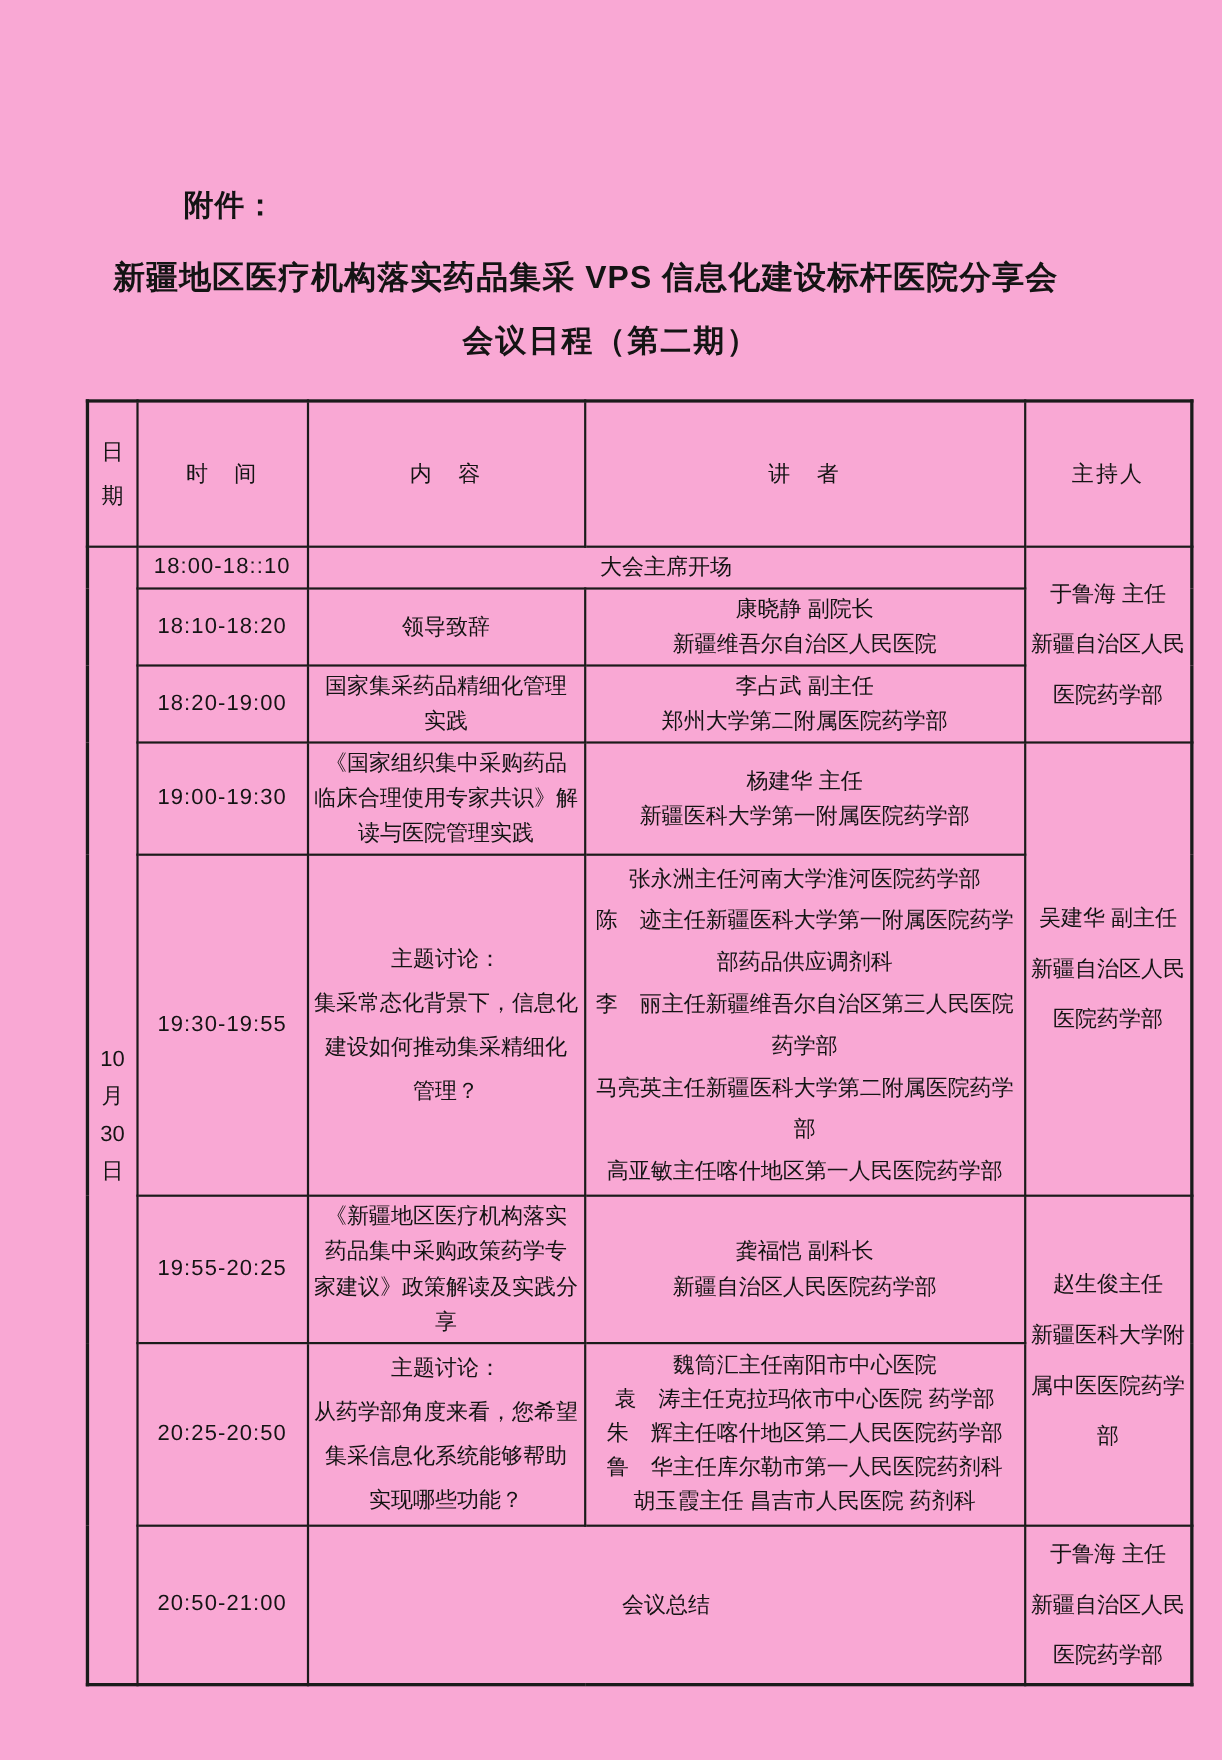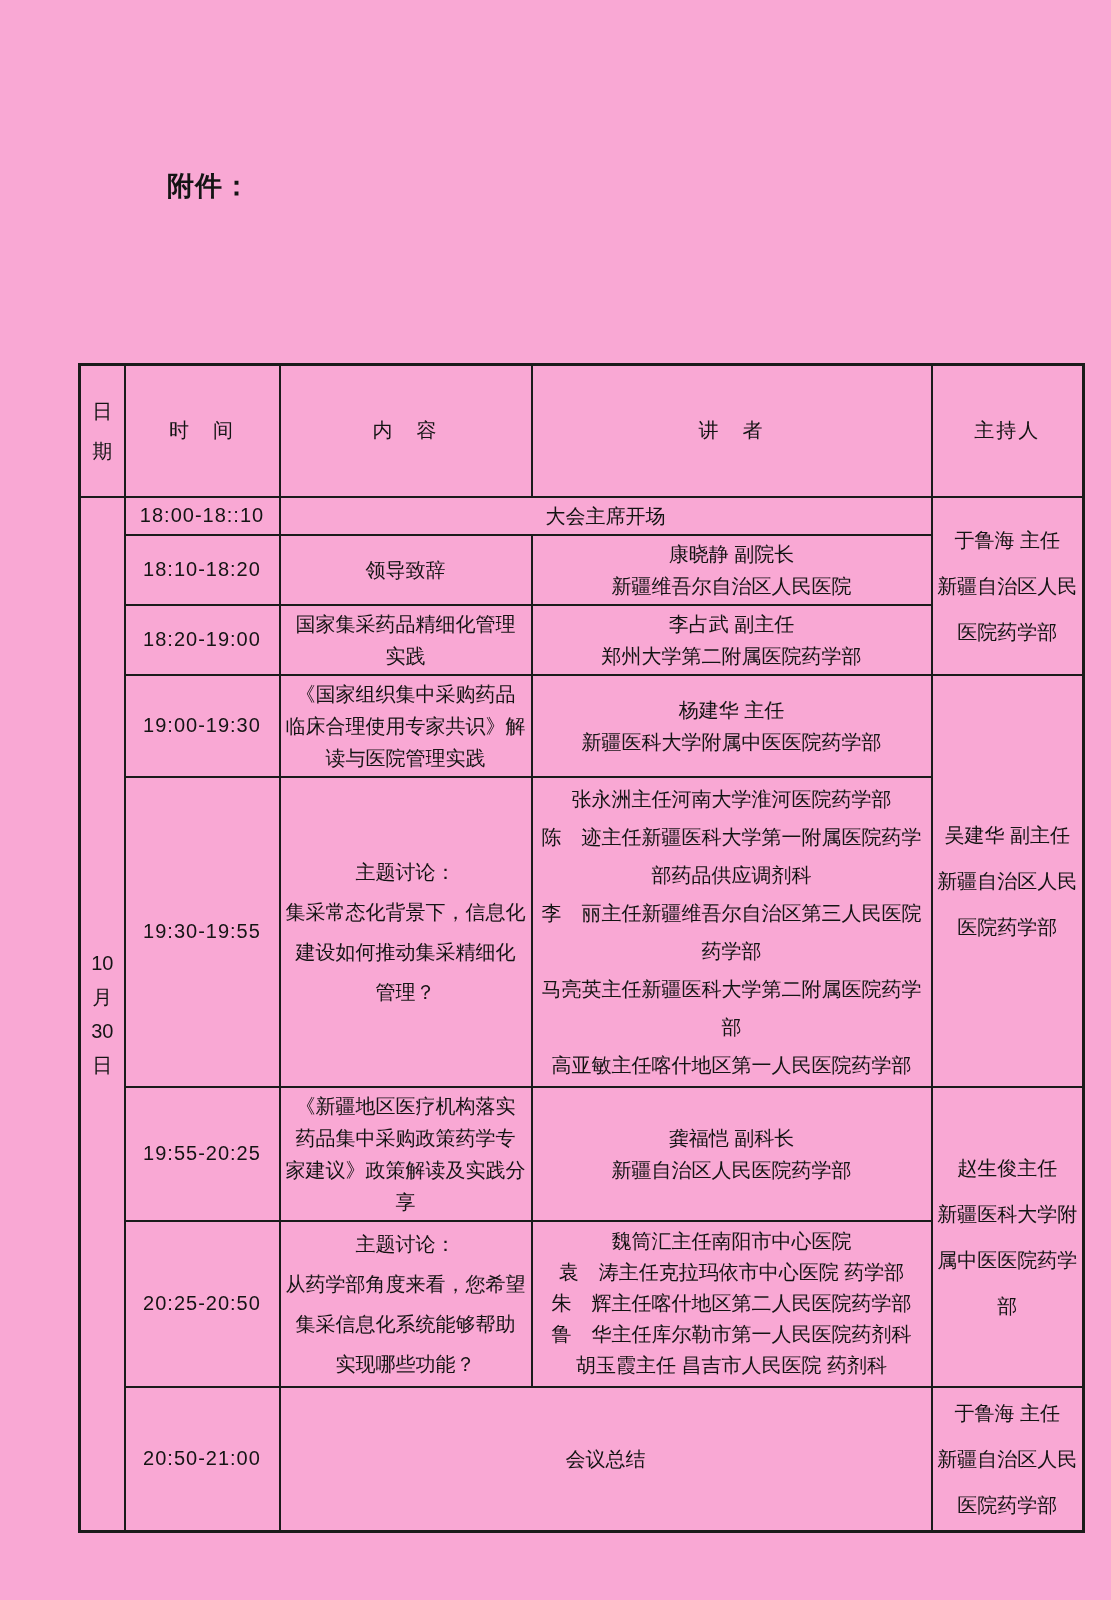--- a/index.html
+++ b/index.html
@@ -70,20 +70,22 @@
   td.speakers.sp7 { line-height: 31px; margin-left: 24px; }
   td.host-cell { line-height: 46px; padding: 2px 8px; }
   td.merged-cell { line-height: 32px; }
 </style>
 </head>
 <body>
 
 <div class="page">
 
   <div class="attachment">附件：</div>
+  <div class="doc-title">新疆地区医疗机构落实药品集采 VPS 信息化建设标杆医院分享会</div>
+  <div class="doc-subtitle">会议日程（第二期）</div>
 
   <table class="agenda">
     <colgroup>
       <col style="width:45px">
       <col style="width:155px">
       <col style="width:252px">
       <col style="width:400px">
       <col style="width:152px">
     </colgroup>
 
@@ -122,21 +124,21 @@
       <td class="cell-c">李占武 副主任
 郑州大学第二附属医院药学部</td>
     </tr>
 
     <tr class="r4">
       <td class="time-cell">19:00-19:30</td>
       <td class="cell-c">《国家组织集中采购药品
 临床合理使用专家共识》解
 读与医院管理实践</td>
       <td class="cell-c">杨建华 主任
-新疆医科大学附属中医医院药学部</td>
+新疆医科大学第一附属医院药学部</td>
       <td class="host-cell" rowspan="2">吴建华 副主任
 新疆自治区人民医院药学部</td>
     </tr>
 
     <tr class="r5">
       <td class="time-cell">19:30-19:55</td>
       <td class="topic">主题讨论：
 集采常态化背景下，信息化
 建设如何推动集采精细化
 管理？</td>

